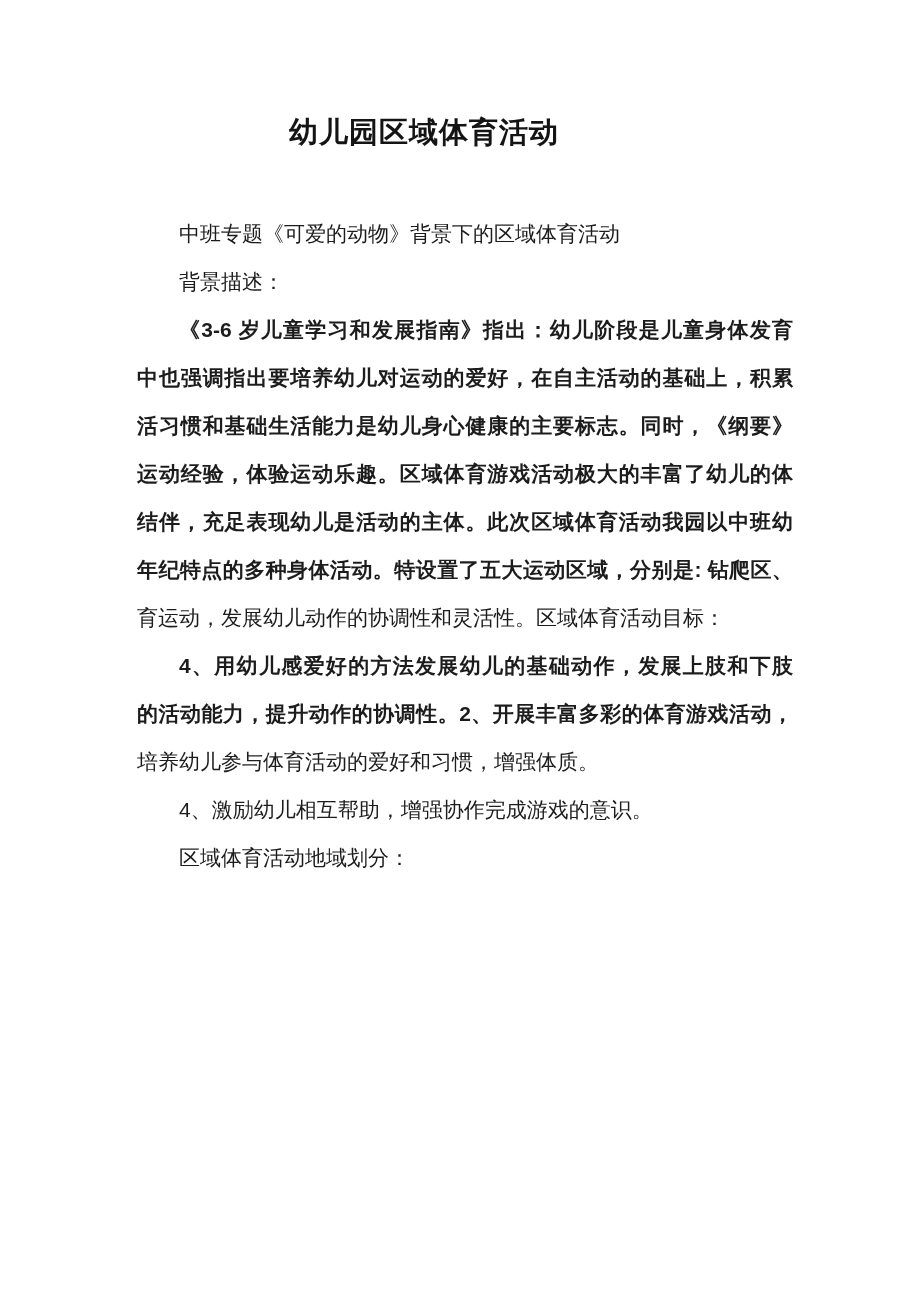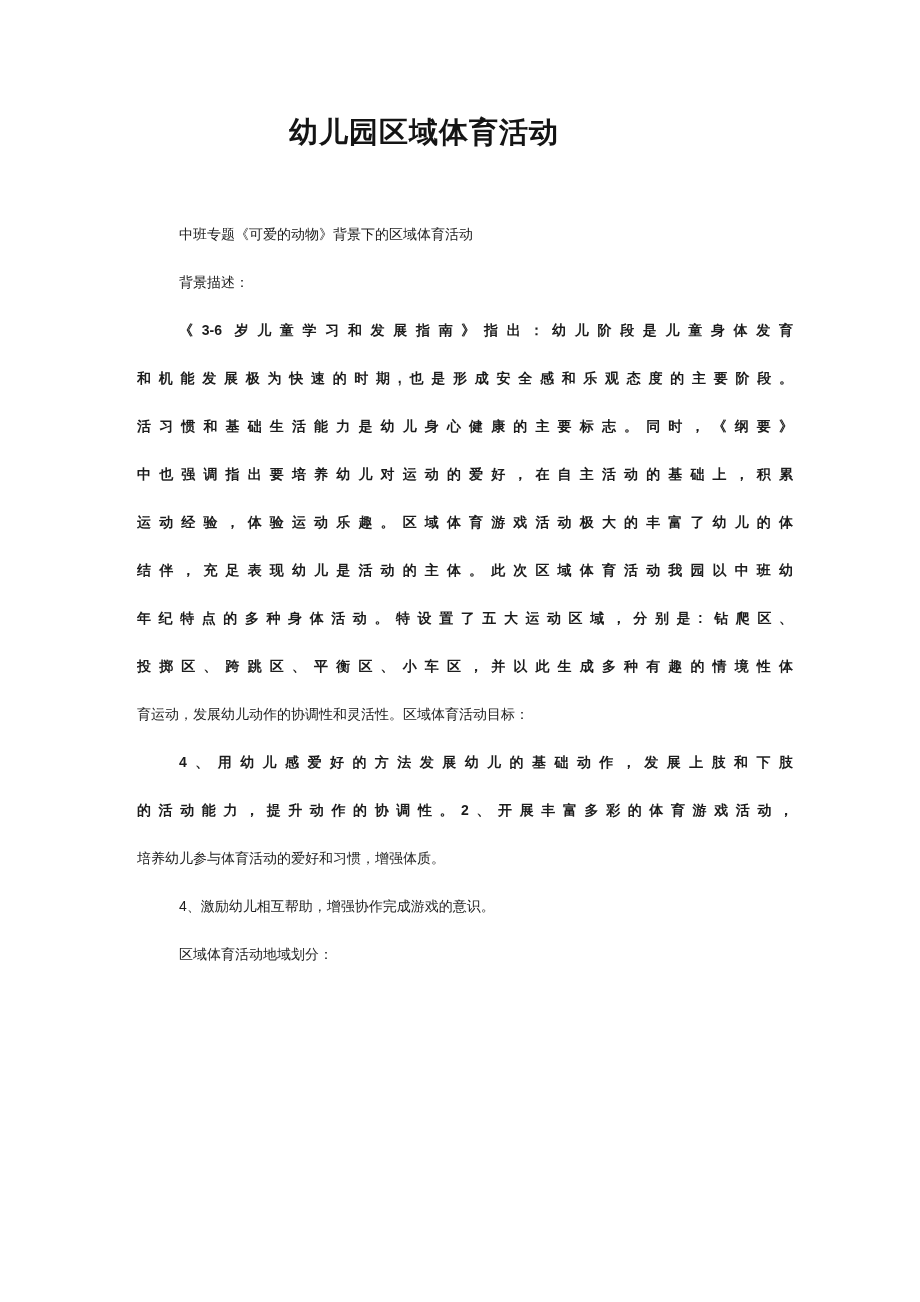--- a/index.html
+++ b/index.html
@@ -30,21 +30,21 @@
   }
   .doc-body {
     position: absolute;
     top: 210px;
     left: 137px;
     width: 656px;
   }
   .line {
     height: 48px;
     line-height: 48px;
-    font-size: 14px;
+    font-size: 21px;
     color: #1c1c1c;
     text-align: left;
     overflow: hidden;
   }
   .line.indent {
     padding-left: 42px;
   }
   .line.fill {
     text-align: justify;
     text-align-last: justify;
@@ -54,27 +54,25 @@
 </head>
 <body>
 
 <div class="page">
   <h1 class="doc-title">幼儿园区域体育活动</h1>
 
   <div class="doc-body" id="body-lines">
       <div class="line indent">中班专题《可爱的动物》背景下的区域体育活动</div>
       <div class="line indent">背景描述：</div>
       <div class="line indent fill">《3-6 岁儿童学习和发展指南》指出：幼儿阶段是儿童身体发育</div>
-      <div class="line fill">和机能发展极为快速的时期,也是形成安全感和乐观态度的主要阶段。</div>
+      <div class="line fill">中也强调指出要培养幼儿对运动的爱好，在自主活动的基础上，积累</div>
       <div class="line fill">活习惯和基础生活能力是幼儿身心健康的主要标志。同时，《纲要》</div>
-      <div class="line fill">中也强调指出要培养幼儿对运动的爱好，在自主活动的基础上，积累</div>
       <div class="line fill">运动经验，体验运动乐趣。区域体育游戏活动极大的丰富了幼儿的体</div>
       <div class="line fill">结伴，充足表现幼儿是活动的主体。此次区域体育活动我园以中班幼</div>
       <div class="line fill">年纪特点的多种身体活动。特设置了五大运动区域，分别是: 钻爬区、</div>
-      <div class="line fill">投掷区、跨跳区、平衡区、小车区，并以此生成多种有趣的情境性体</div>
       <div class="line">育运动，发展幼儿动作的协调性和灵活性。区域体育活动目标：</div>
       <div class="line indent fill">4、用幼儿感爱好的方法发展幼儿的基础动作，发展上肢和下肢</div>
       <div class="line fill">的活动能力，提升动作的协调性。2、开展丰富多彩的体育游戏活动，</div>
       <div class="line">培养幼儿参与体育活动的爱好和习惯，增强体质。</div>
       <div class="line indent">4、激励幼儿相互帮助，增强协作完成游戏的意识。</div>
       <div class="line indent">区域体育活动地域划分：</div>
     </div>
 
 </div>
 

